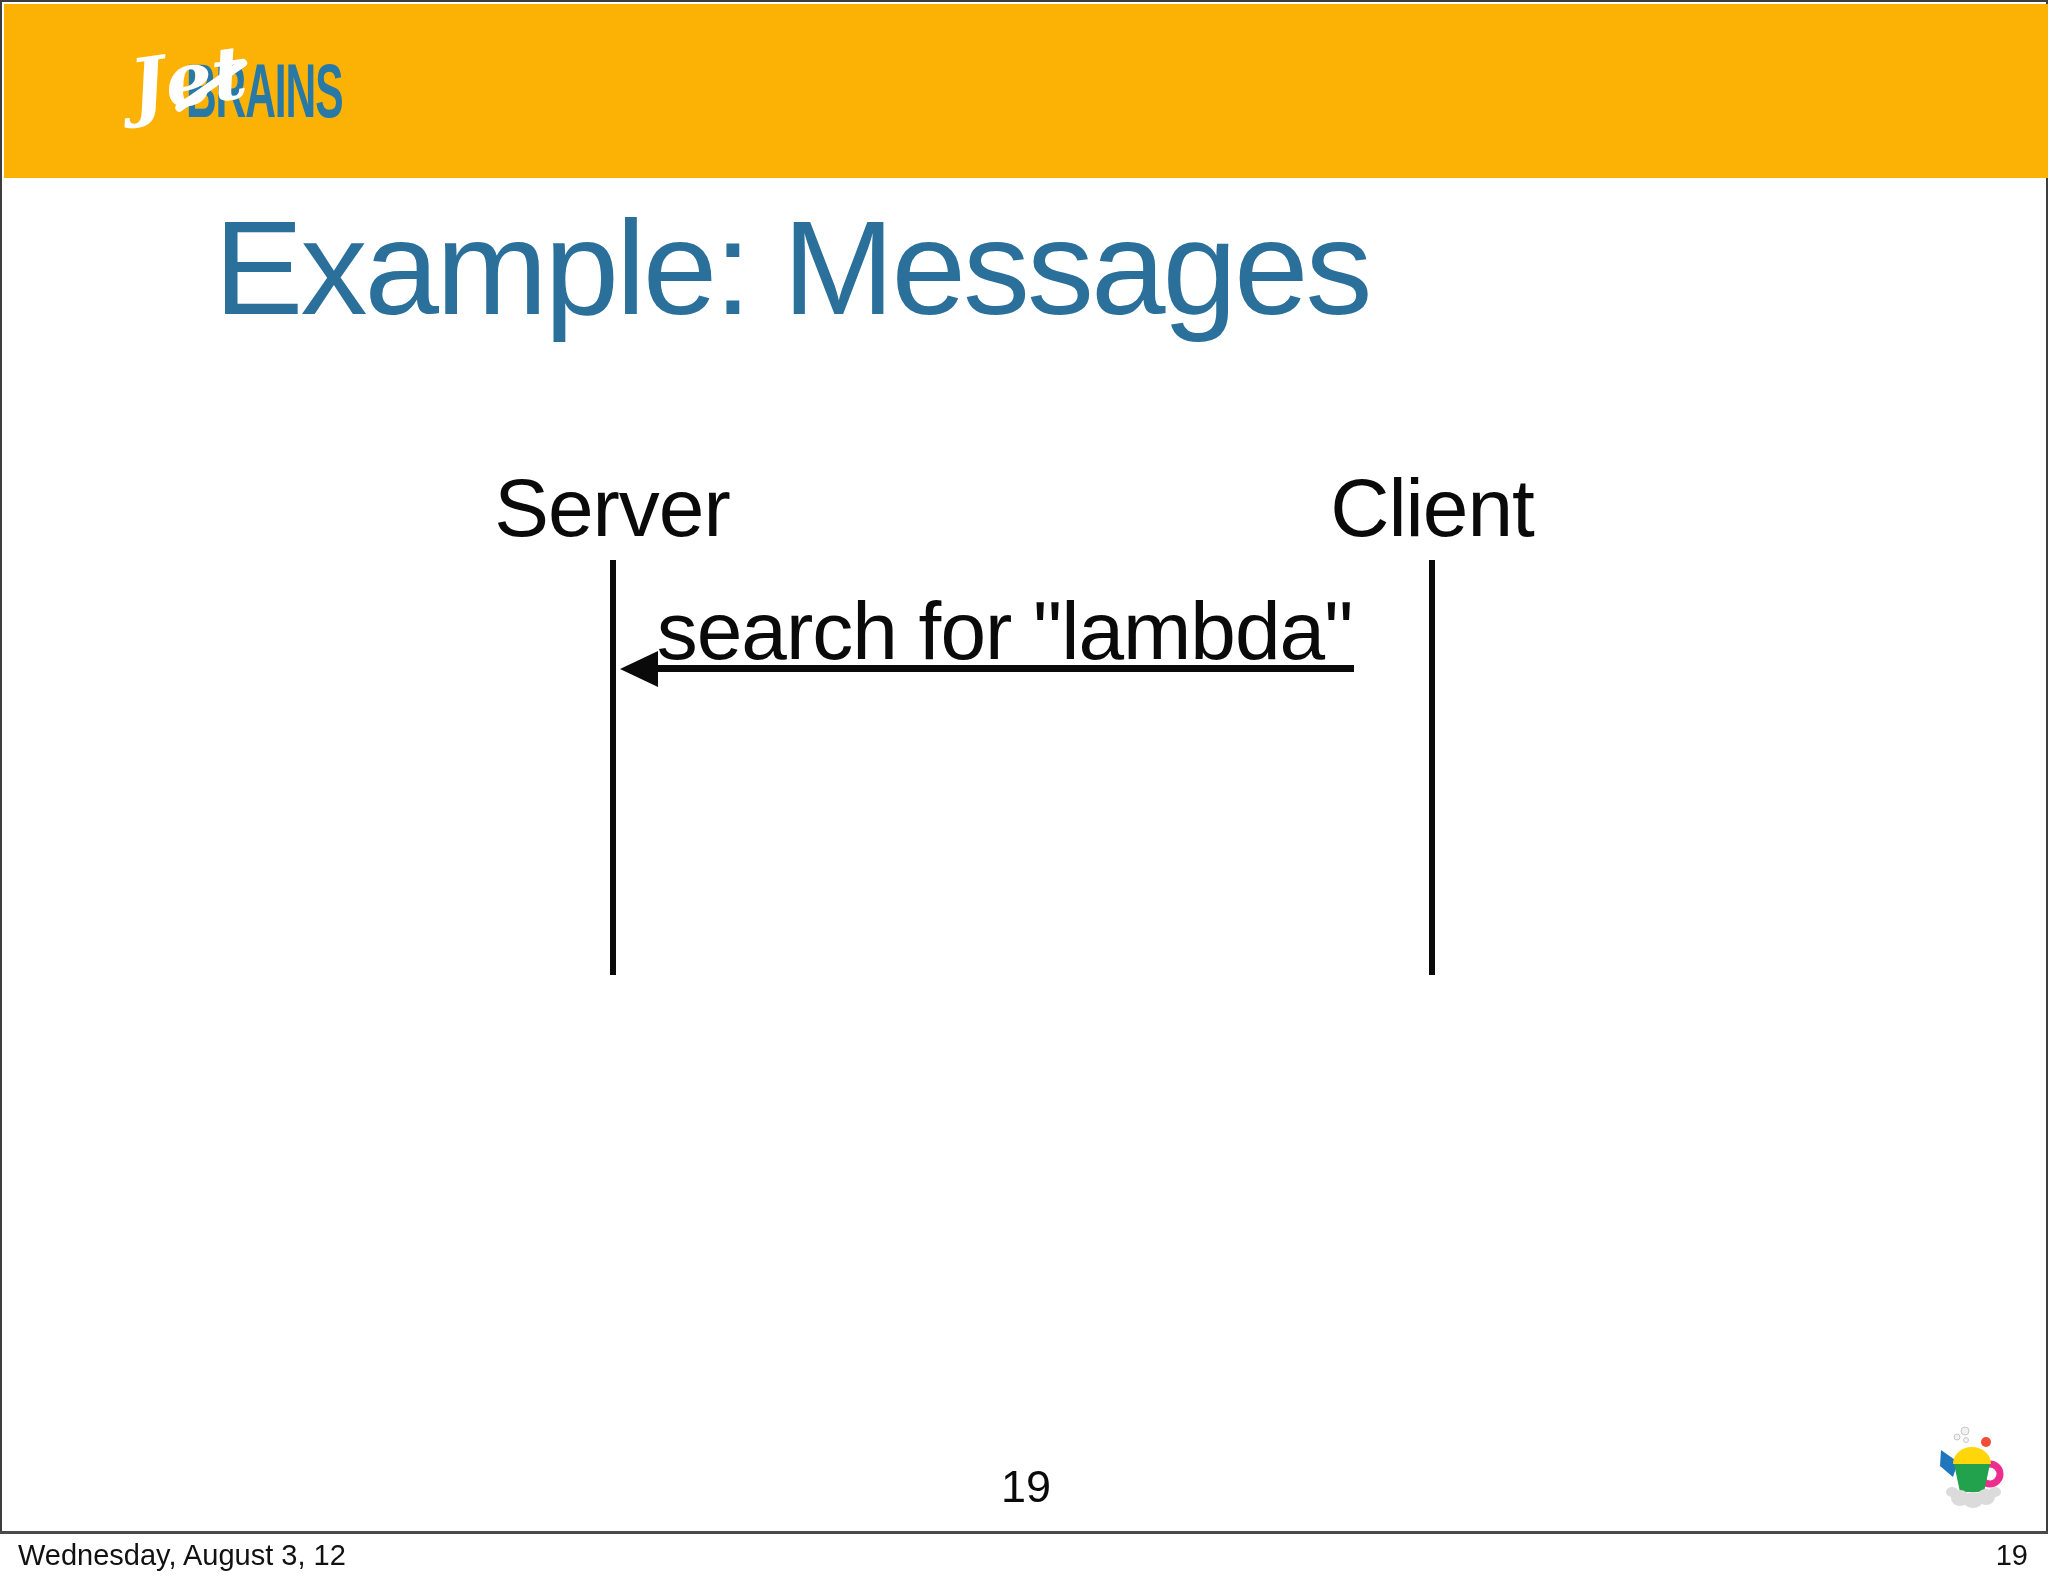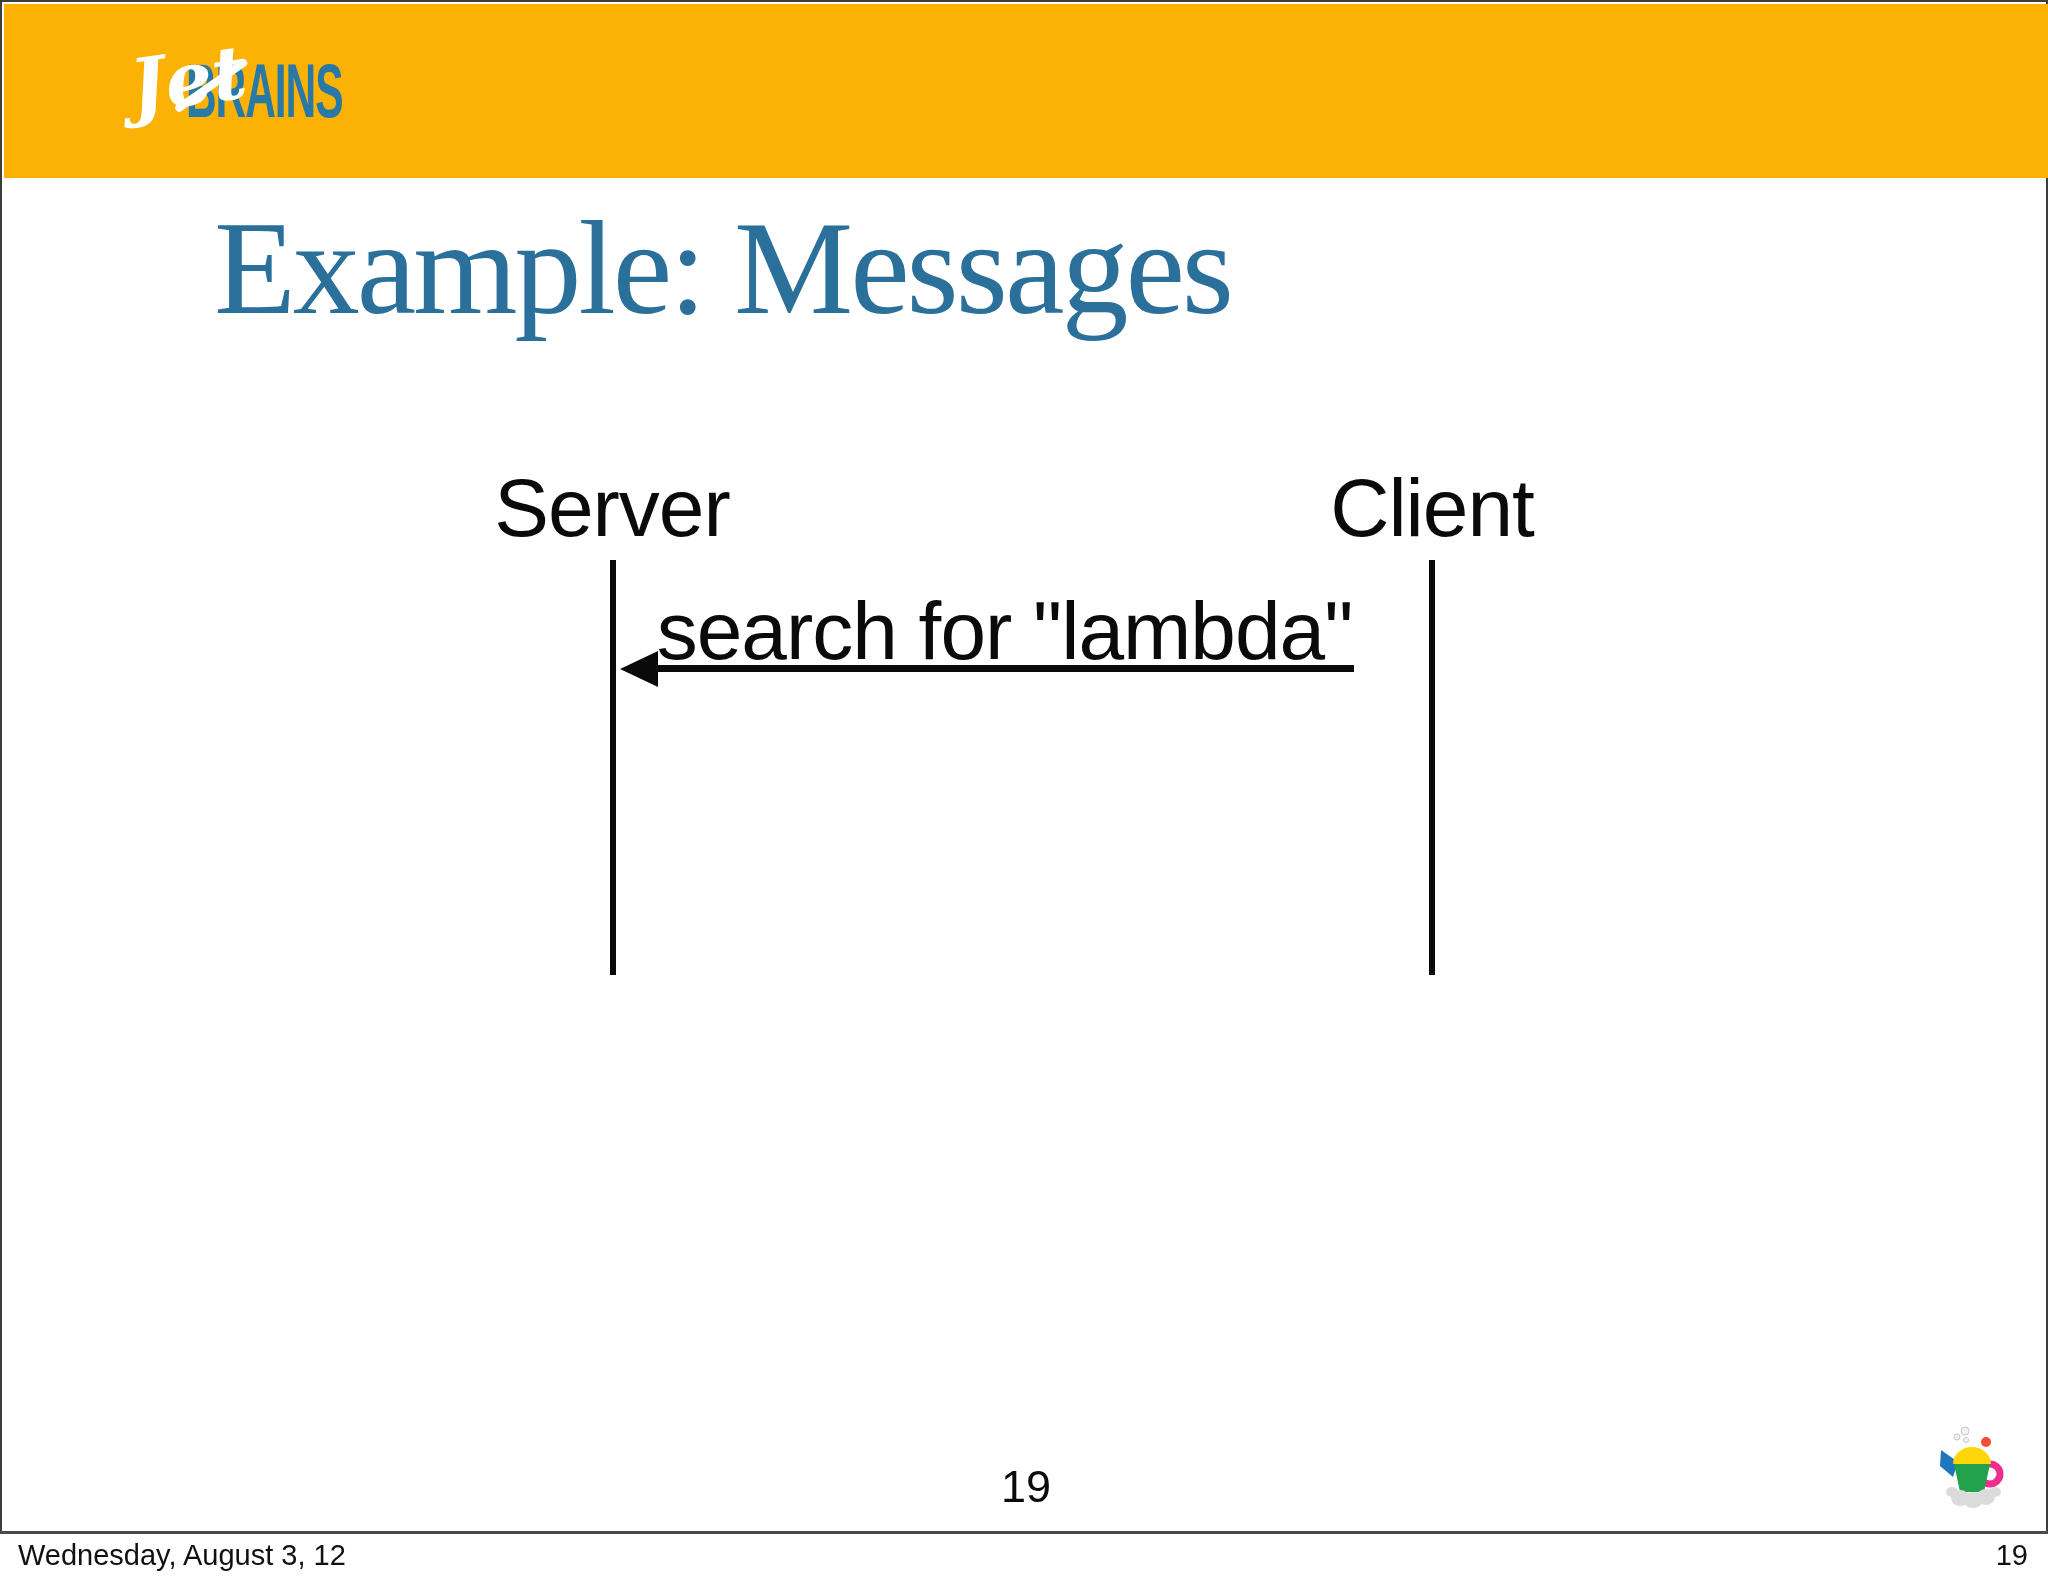--- a/index.html
+++ b/index.html
@@ -31,21 +31,21 @@
     font-weight:bold;font-size:76px;line-height:1;letter-spacing:-2px;
     color:#2879A5;transform:scaleX(0.56);transform-origin:0 0;white-space:nowrap;
   }
   .logo-slash{
     position:absolute;left:46px;top:66px;width:86px;height:8px;background:#ffffff;
     transform:rotate(-35deg);transform-origin:0 50%;border-radius:4px;
   }
   
   .title{
     position:absolute;left:212px;top:196px;
-    font-size:134px;line-height:1.05;letter-spacing:-3px;color:#2A709B;white-space:nowrap;font-family:Liberation Serif, serif;
+    font-size:134px;line-height:1.05;letter-spacing:-3px;color:#2A709B;white-space:nowrap;
   }
   
   .ll-label{
     position:absolute;top:465px;width:300px;text-align:center;
     font-size:82px;line-height:1;color:#0a0a0a;letter-spacing:-1px;
   }
   .ll-label.server{left:460px;}
   .ll-label.client{left:1280px;}
   .lifeline{position:absolute;top:558px;width:6px;height:415px;background:#0a0a0a;}
   .lifeline.server{left:608px;}

